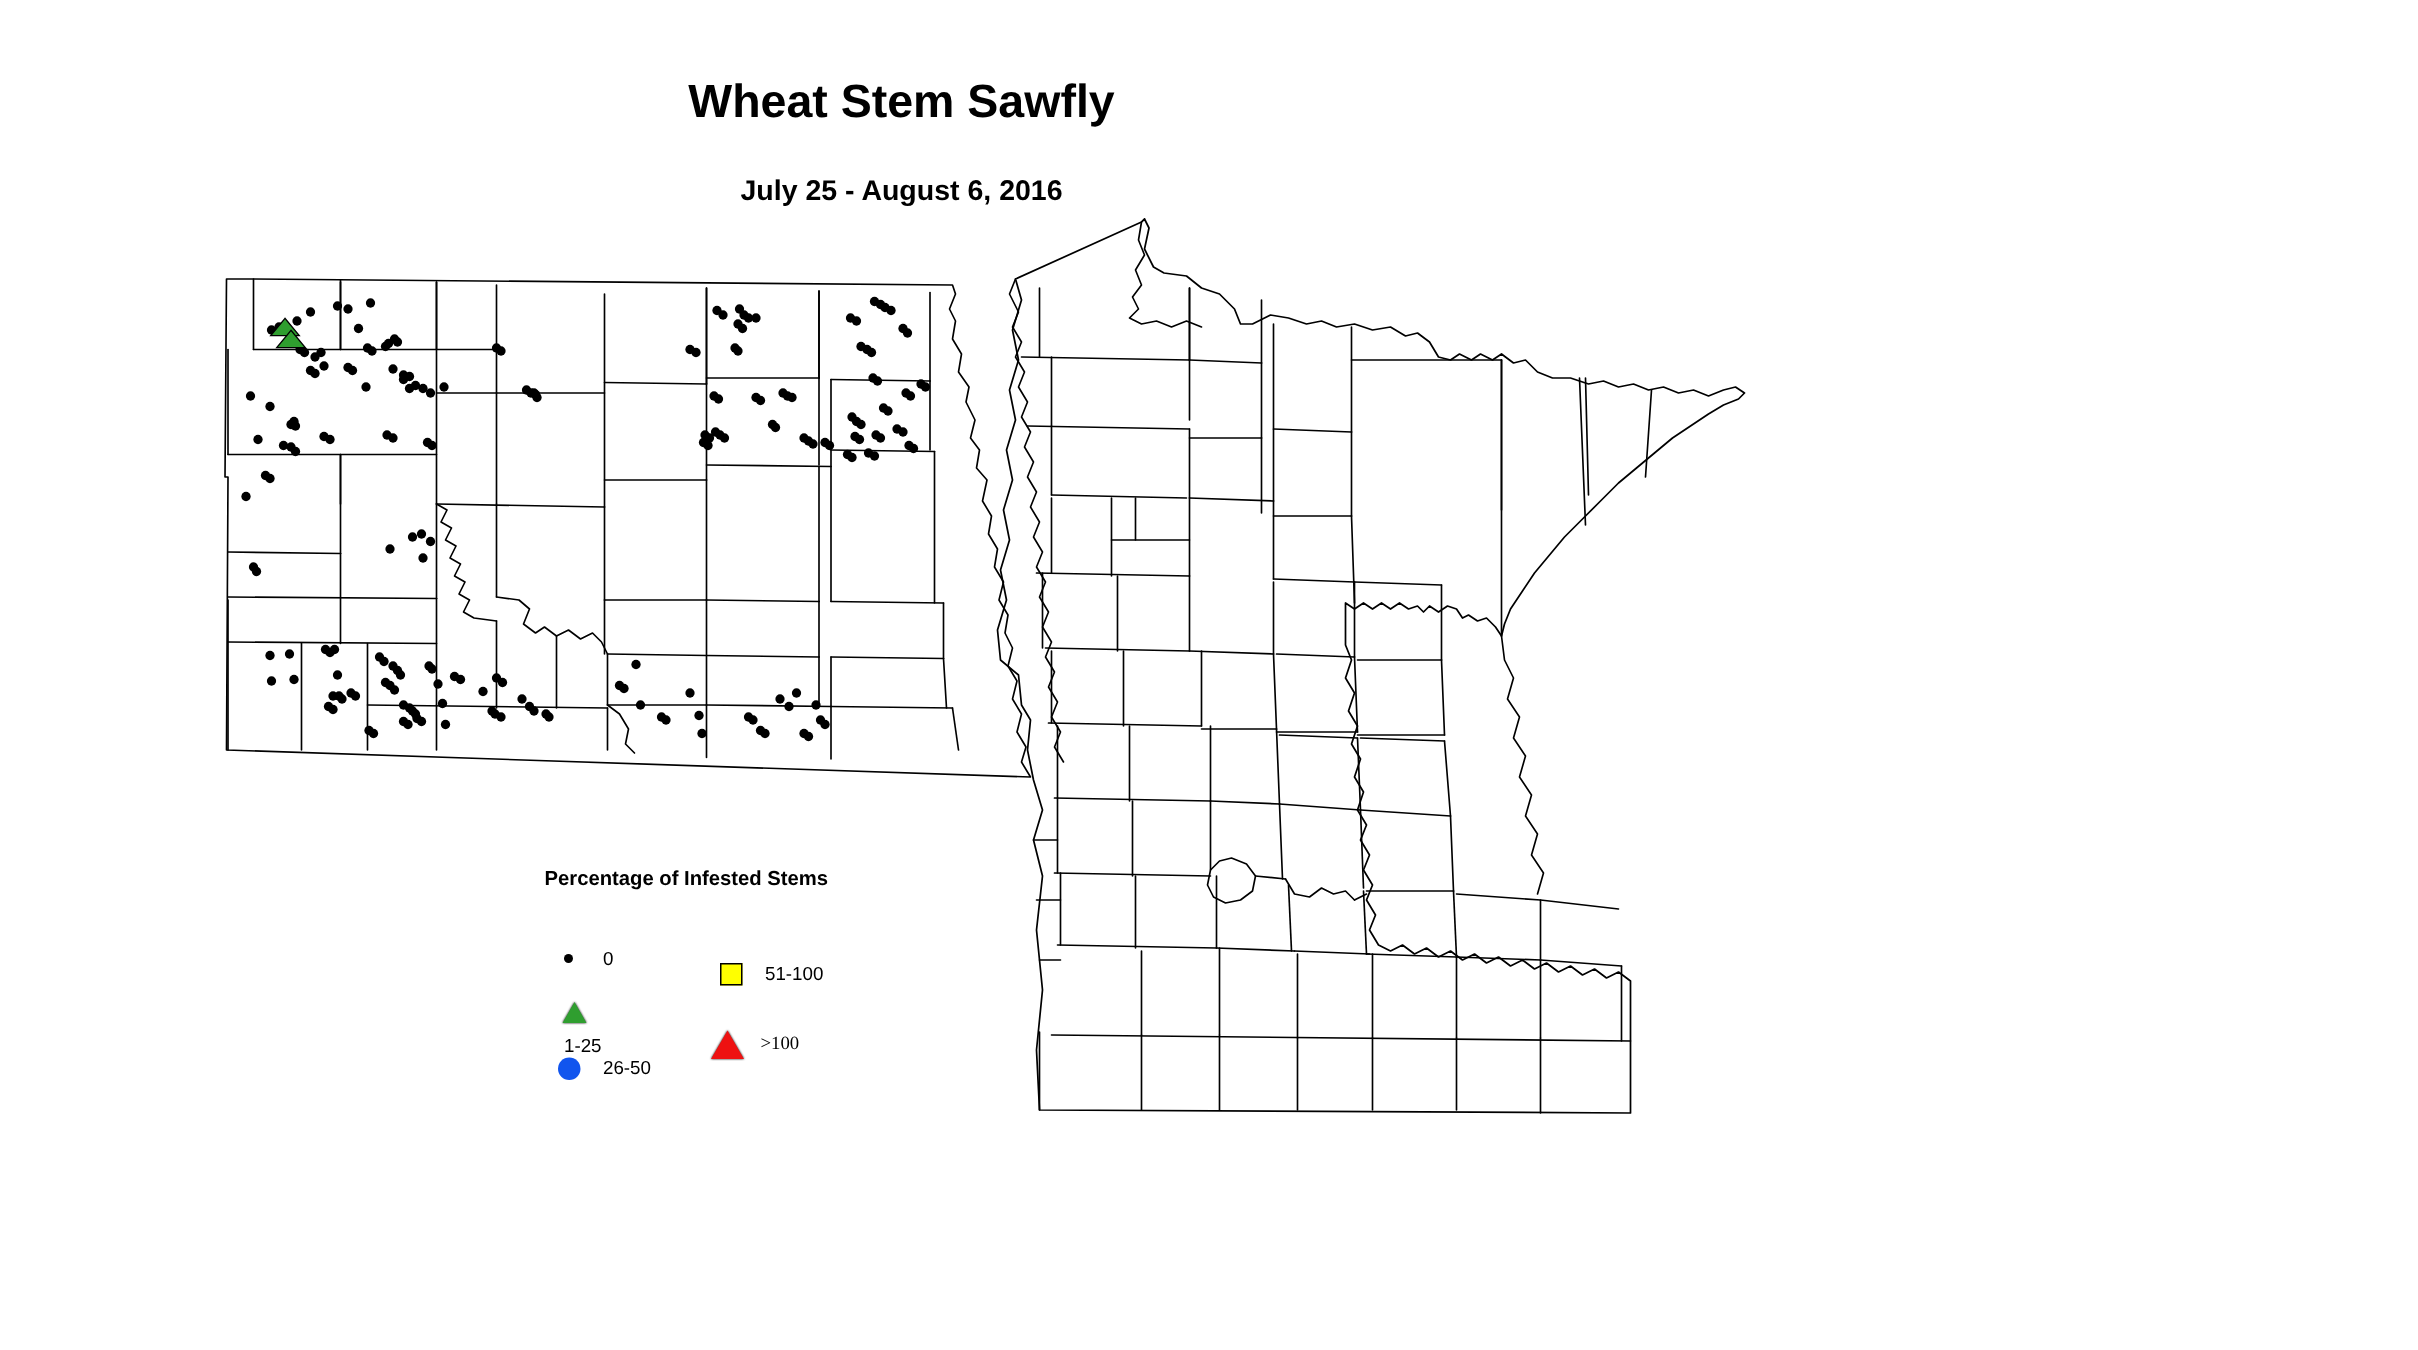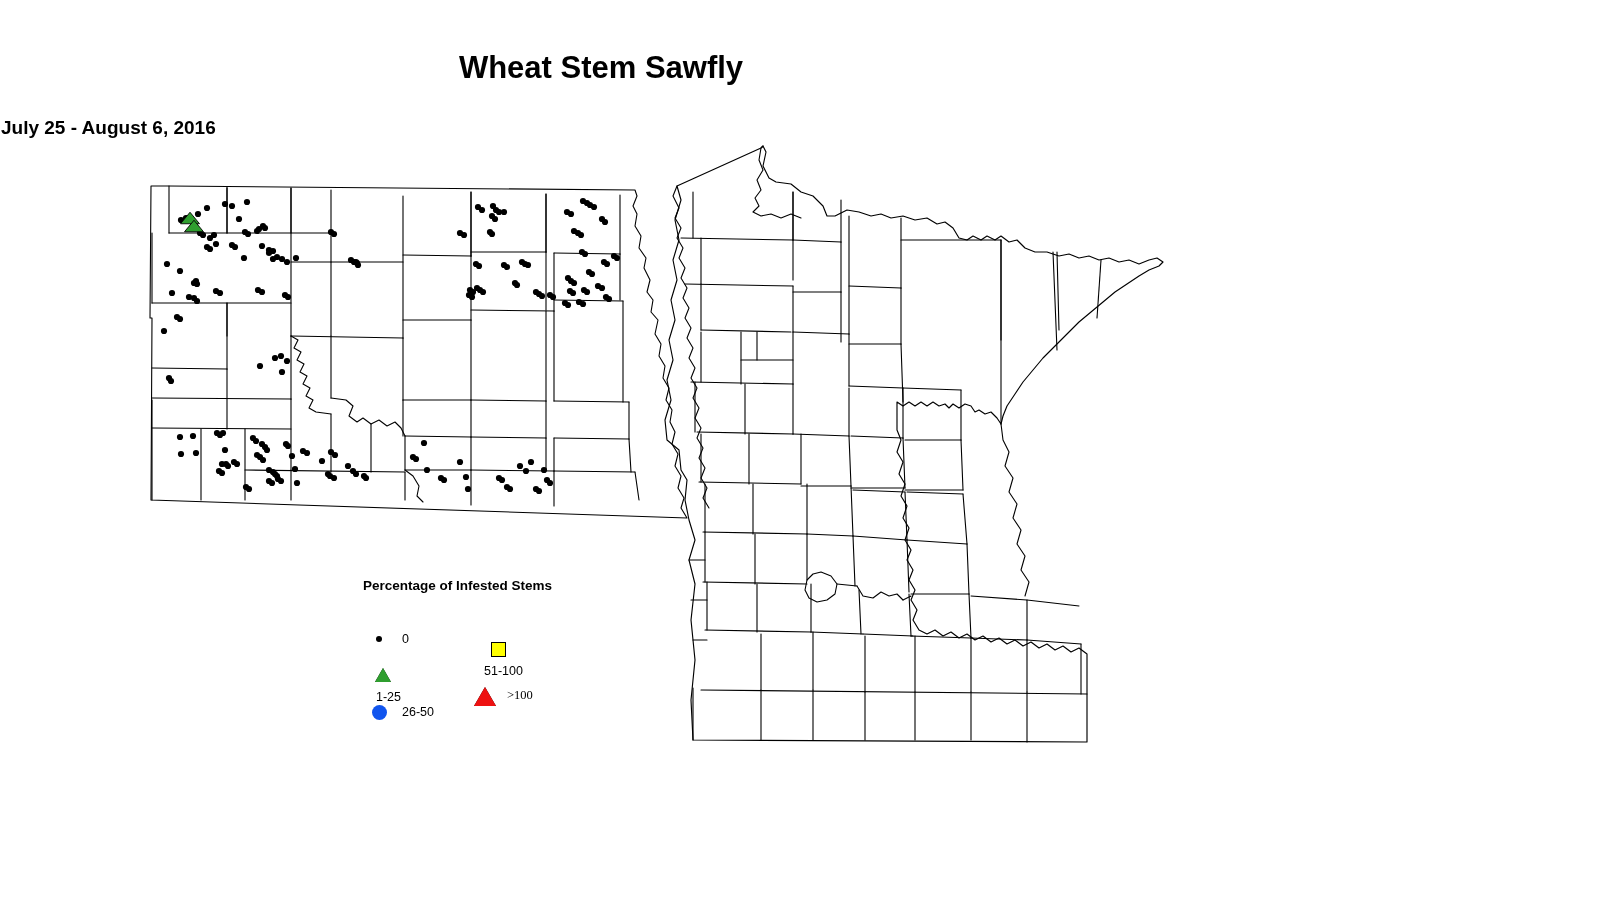--- a/index.html
+++ b/index.html
@@ -30,21 +30,21 @@
     font-size: 31px;
     font-weight: bold;
     color: #000000;
     letter-spacing: 0px;
   }
   #subtitle {
     position: absolute;
     left: 0;
     top: 117px;
     width: 1200px;
-    text-align: left;
+    text-align: center;
     font-size: 19px;
     font-weight: bold;
     color: #000000;
   }
   #map-svg {
     position: absolute;
     left: 0;
     top: 0;
     width: 1612px;
     height: 900px;
@@ -612,21 +612,21 @@
     <span class="legend-label">1-25</span>
   </div>
 
   <div class="legend-entry" style="left:366px; top:701px;">
     <span class="legend-swatch">
       <span class="sym-circle-blue"></span>
     </span>
     <span class="legend-label">26-50</span>
   </div>
 
-  <div class="legend-entry" style="left:474px; top:638px;flex-direction:column;">
+  <div class="legend-entry" style="left:474px; top:638px;">
     <span class="legend-swatch">
       <span class="sym-square-yellow"></span>
     </span>
     <span class="legend-label">51-100</span>
   </div>
 
   <div class="legend-entry" style="left:471px; top:684px;font-family:Liberation Serif, serif;">
     <span class="legend-swatch">
       <span class="sym-tri-red"></span>
     </span>

